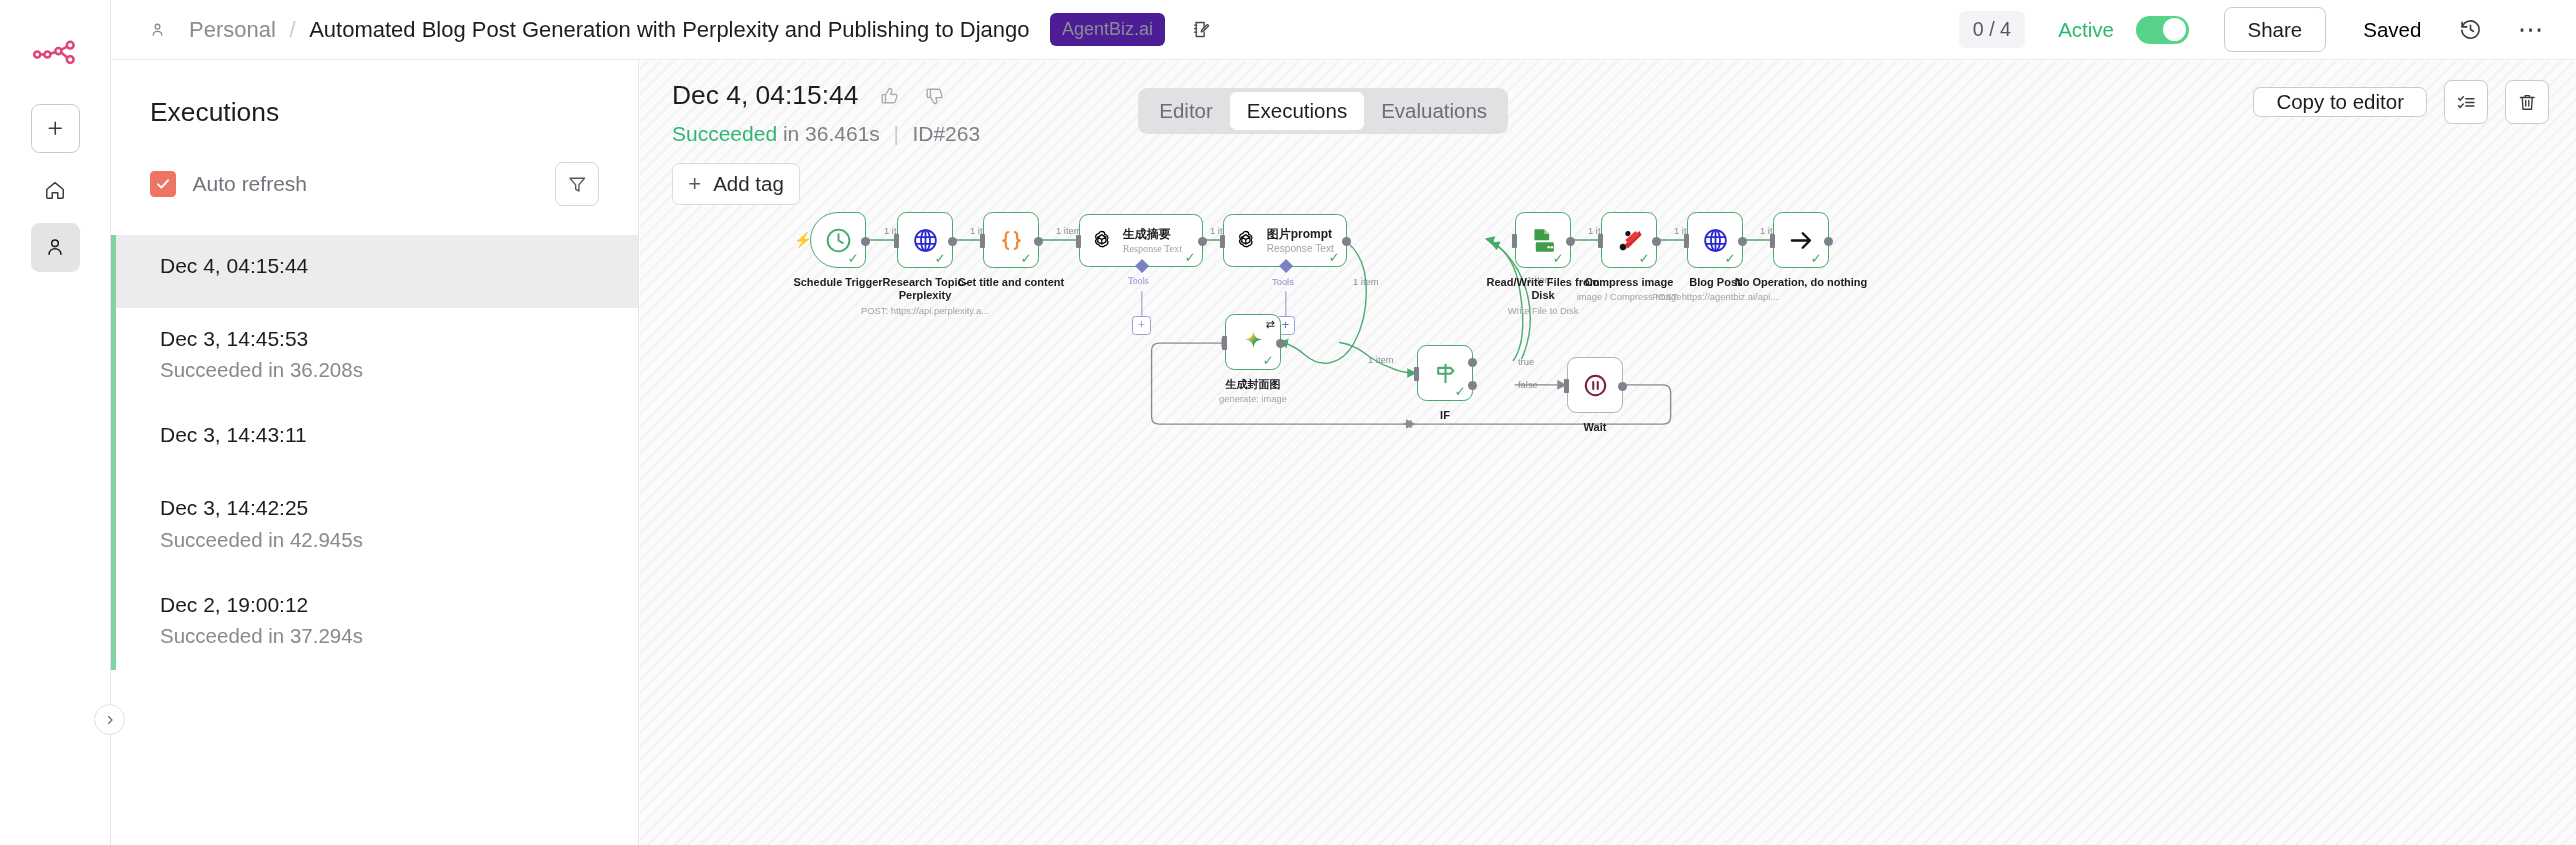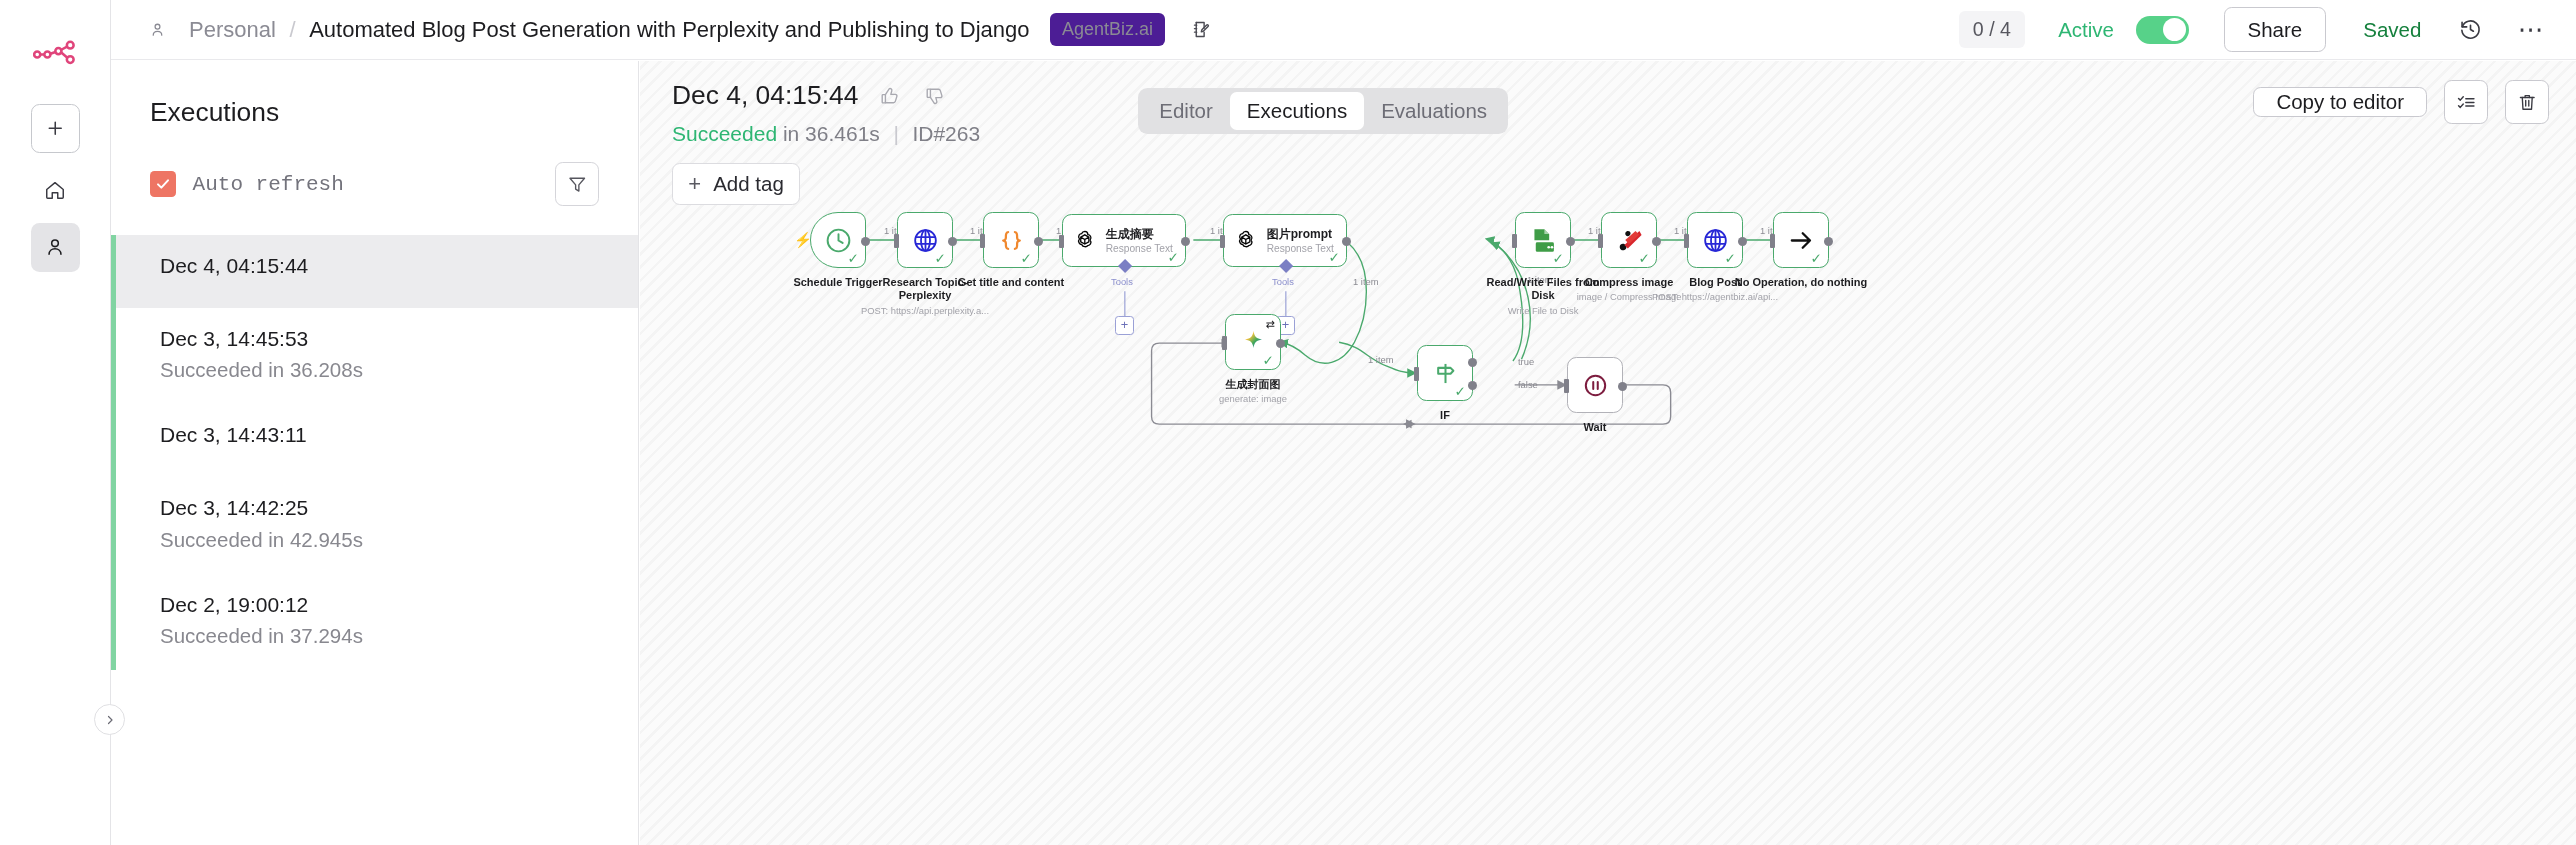--- a/index.html
+++ b/index.html
@@ -61,39 +61,39 @@
     background:#57d289; position:relative; cursor:pointer;
   }
   #active-toggle::after {
     content:""; position:absolute; right:2.6px; top:2.6px;
     width:23px; height:23px; border-radius:50%; background:#fff;
   }
   #share-btn {
     margin-left:27px; border:0.9px solid #c9c9cf; border-radius:7.7px;
     padding:9.4px 23px; font-size:20.5px; color:#1d1d20; background:#fff; cursor:pointer;
   }
-  #saved-label { margin-left:29px; color:#15803d; font-size:20.5px; }
+  #saved-label { margin-left:29px; color:#000000; font-size:20.5px; }
   #history-btn { margin-left:25.6px; width:31px; height:31px; display:flex; align-items:center; justify-content:center; cursor:pointer; color:#3a3a42; }
   #more-btn { margin-left:22px; width:31px; height:31px; display:flex; align-items:center; justify-content:center; cursor:pointer; color:#3a3a42; font-size:25.6px; letter-spacing:1.7px; line-height:10.2px; }
 
   
   #tabs {
     position:absolute; left:1138px; top:88px; z-index:35;
     display:flex; background:#e1e1e3; border-radius:9.4px; padding:4.3px;
   }
   .tab { padding:6.8px 17px; font-size:20.5px; color:#6d6d76; border-radius:6.8px; cursor:pointer; white-space:nowrap; }
   .tab.active { background:#fff; color:#1d1d20; }
 
   
   #exec-sidebar {
     position:absolute; left:111px; top:61px; width:528px; height:785px;
     background:#fff; border-right:0.9px solid #e4e4e7; overflow:hidden;
   }
   #exec-title { margin:36px 0 0 39px; font-size:26.4px; color:#1d1d20; font-weight:400; }
-  #exec-controls { margin:34px 39px 0 39px; display:flex; align-items:center;font-family:Liberation Mono, monospace; }
+  #exec-controls { margin:34px 39px 0 39px; display:flex; align-items:center; }
   #auto-refresh-box {
     width:25.6px; height:25.6px; border-radius:4.3px; background:#ee7564;
     display:flex; align-items:center; justify-content:center; cursor:pointer;
   }
   #auto-refresh-label { margin-left:17px; font-size:21px; color:#73737c; cursor:pointer; }
   #filter-btn {
     margin-left:auto; width:44px; height:44px; border:0.9px solid #d5d5da;
     border-radius:7.7px; display:flex; align-items:center; justify-content:center;
     cursor:pointer; color:#56565e;
   }
@@ -456,21 +456,21 @@
             <path d="M9 4.5C6.8 4.5 7 8 7 9.6c0 1.4-1.2 2.4-2.4 2.4 1.2 0 2.4 1 2.4 2.4 0 1.6-.2 5.1 2 5.1"></path>
             <path d="M15 4.5c2.2 0 2 3.5 2 5.1 0 1.4 1.2 2.4 2.4 2.4-1.2 0-2.4 1-2.4 2.4 0 1.6.2 5.1-2 5.1"></path>
           </svg>
         <div class="node-check">✓</div>
         <div class="port-in" style="left:-4.3px; top:21px;"></div>
         <div class="port" style="right:-5.1px; top:24px;"></div>
       </div>
       <div class="node-label">Get title and content</div>
     </div>
 
-    <div class="node" style="left:422px; top:153px;">
+    <div class="node" style="left:439px; top:153px;font-family:Liberation Serif, serif;">
       <div class="node-box wide">
         <svg width="25.6" height="25.6" viewBox="0 0 24 24" fill="none" stroke="#050505" stroke-width="1.25">
           <path d="M12 3.2a3.1 3.1 0 0 0-2.9 2.05 3.1 3.1 0 0 0-2.46 1.5 3.1 3.1 0 0 0 .38 3.6 3.1 3.1 0 0 0-.38 3.6 3.1 3.1 0 0 0 2.46 1.5A3.1 3.1 0 0 0 12 17.5a3.1 3.1 0 0 0 2.9-1.05 3.1 3.1 0 0 0 2.46-1.5 3.1 3.1 0 0 0-.38-3.6 3.1 3.1 0 0 0 .38-3.6 3.1 3.1 0 0 0-2.46-1.5A3.1 3.1 0 0 0 12 3.2z"></path>
           <path d="M8.2 8.6 12 10.8l3.8-2.2M12 10.8v4.4M8.2 12.9v-4.3l3.8-2.2 3.8 2.2v4.3l-3.8 2.2z"></path>
         </svg>
         <div class="node-wide-label">
           <div class="node-wide-title">生成摘要</div>
           <div class="node-wide-sub">Response Text</div>
         </div>
         <div class="node-check">✓</div>

